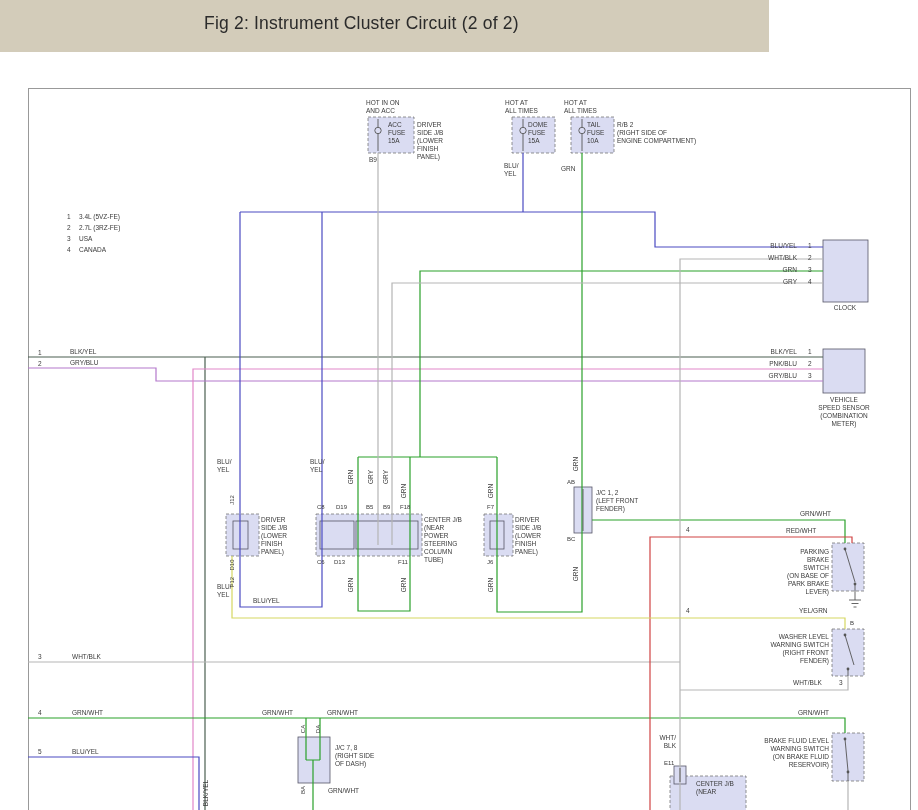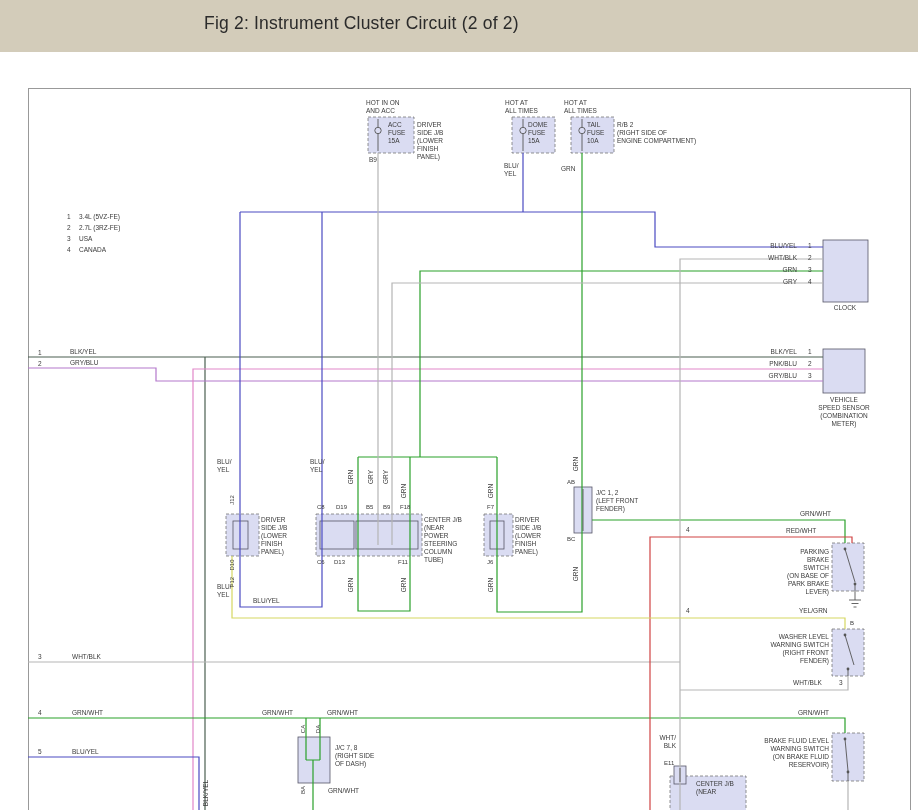--- a/index.html
+++ b/index.html
@@ -1,18 +1,18 @@
 <!DOCTYPE html>
 <html style="--header-bg: #d3ccba; --wire-blue: #4a4ac2; --wire-green: #2aa12a; --wire-gray: #b5b5b5; --wire-dark: #4a5e50; --wire-purple: #b478cc; --wire-pink: #e287c9; --wire-red: #d04343; --wire-yellow: #d6d862; --box-fill: #dadcf2;"><head>
 <meta charset="utf-8">
 <style>
   *{margin:0;padding:0;box-sizing:border-box}
   html,body{width:918px;height:810px;overflow:hidden}
   body{background:#ffffff;font-family:"Liberation Sans",sans-serif;position:relative}
-  .header{position:absolute;left:0;top:0;width:918px;height:52px;background:var(--header-bg,#d3ccba)}
+  .header{position:absolute;left:0;top:0;width:769px;height:52px;background:var(--header-bg,#d3ccba)}
   .header-title{position:absolute;left:204px;top:13px;font-size:17.5px;color:#2b2b2b;letter-spacing:.2px}
   .diagram{position:absolute;inset:0}
   svg{position:absolute;left:0;top:0}
   .labels-layer{position:absolute;inset:0;pointer-events:none}
   .lbl{position:absolute;font-size:6.5px;line-height:1.22;color:#3a3a3a;white-space:pre-line}
   .lbl.al-r{transform:translateX(-100%);text-align:right}
   .lbl.al-c{transform:translateX(-50%);text-align:center}
   .lbl.rot{transform:translate(-50%,-50%) rotate(-90deg);white-space:nowrap}
   .frame{fill:none;stroke:#999;stroke-width:1}
   .dbox{fill:var(--box-fill,#dadcf2);stroke:#777;stroke-width:.8;stroke-dasharray:3 2}

